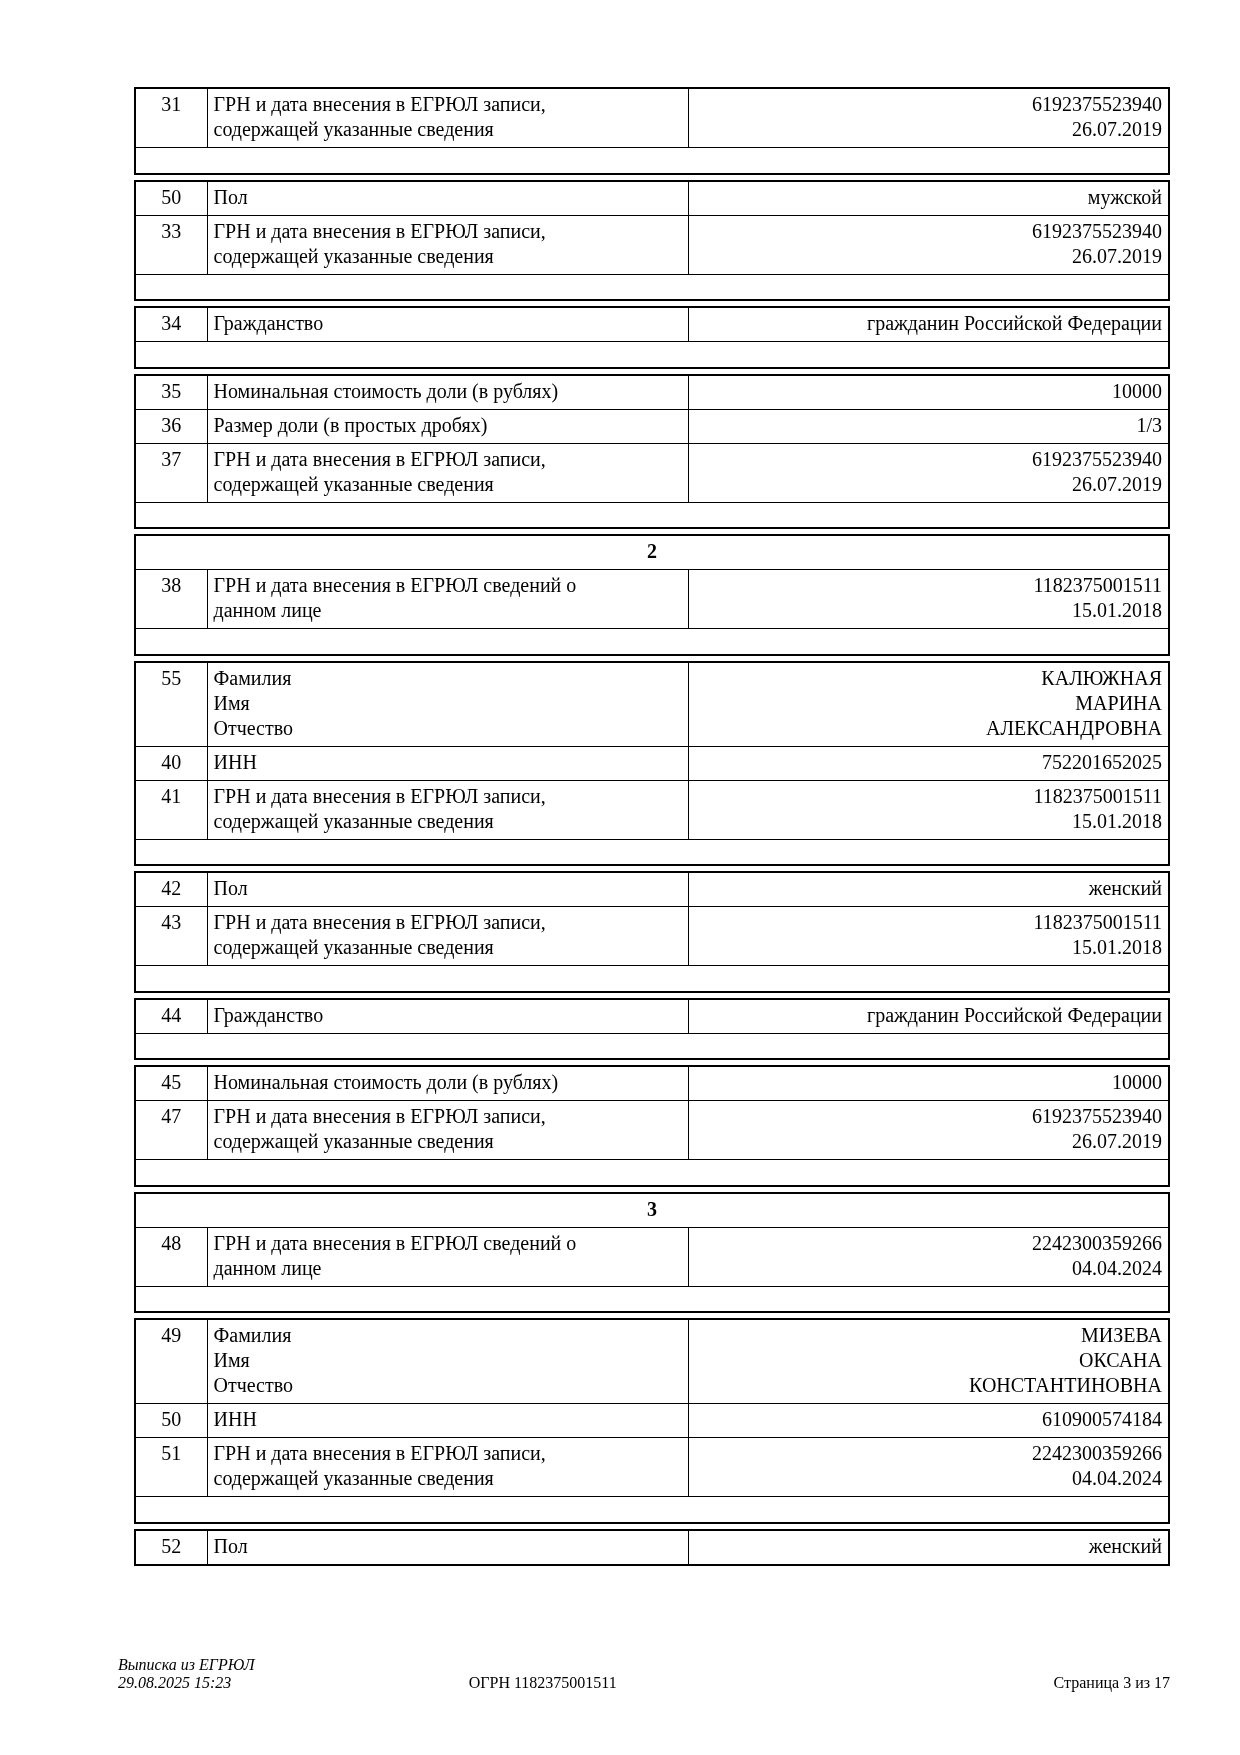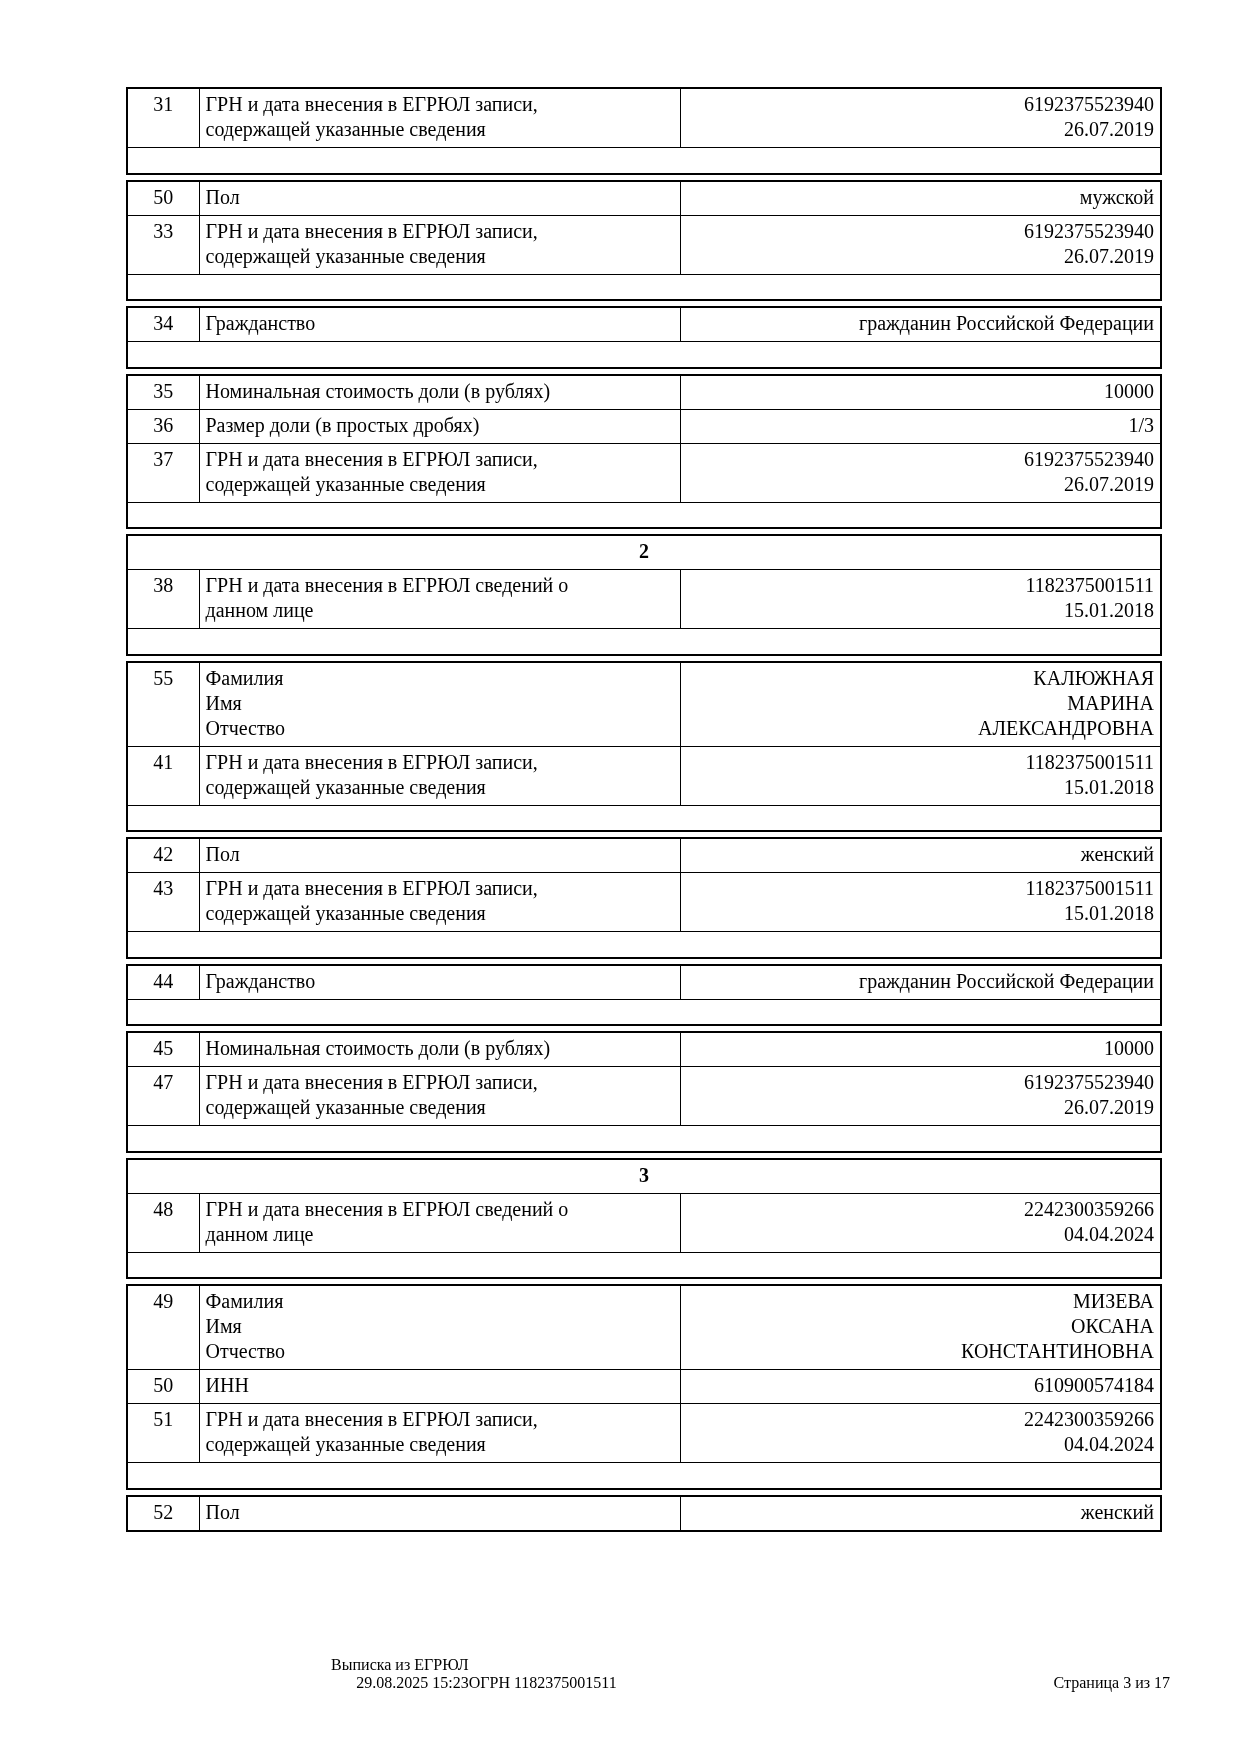--- a/index.html
+++ b/index.html
@@ -11,21 +11,21 @@
     position: relative;
   }
   .doc {
     position: absolute;
     top: 87px; left: 118px; width: 1034px;
   }
   table.block {
     border-collapse: collapse;
     table-layout: fixed;
     width: 100%;
-    margin: 0 0 5px 8px;
+    margin: 0 0 5px 16px;
     border: 2px solid #000;
   }
   table.block td {
     border: 1.5px solid #000;
     vertical-align: top;
     font-size: 20px;
     line-height: 25px;
     padding: 3px 6px 5px 6px;
     white-space: pre-line;
     overflow: hidden;
@@ -37,21 +37,21 @@
     font-weight: bold;
     white-space: normal;
   }
   tr.spacer-row td { height: 26px; padding: 0; }
   .footer {
     position: absolute;
     top: 1656px; left: 118px; width: 1052px;
     display: flex; align-items: flex-end;
     font-size: 16px; line-height: 18px;
   }
-  .footer-left   { flex: 1; text-align: right; }
+  .footer-left   { flex: 1; text-align: left; font-style: italic; }
   .footer-center { flex: 1; text-align: left; }
   .footer-right  { flex: 1; text-align: right; }
 </style>
 </head>
 <body>
 
 <div class="doc">
 
   <table class="block">
     <colgroup>
@@ -177,20 +177,25 @@
       </colgroup>
     <tbody>
         <tr>
       <td class="num">55</td>
       <td class="label">Фамилия
 Имя
 Отчество</td>
       <td class="value">КАЛЮЖНАЯ
 МАРИНА
 АЛЕКСАНДРОВНА</td>
+    </tr>
+    <tr>
+      <td class="num">40</td>
+      <td class="label">ИНН</td>
+      <td class="value">752201652025</td>
     </tr>
     <tr>
       <td class="num">41</td>
       <td class="label">ГРН и дата внесения в ЕГРЮЛ записи,
 содержащей указанные сведения</td>
       <td class="value">1182375001511
 15.01.2018</td>
     </tr>
     <tr class="spacer-row">
           <td colspan="3"></td>

